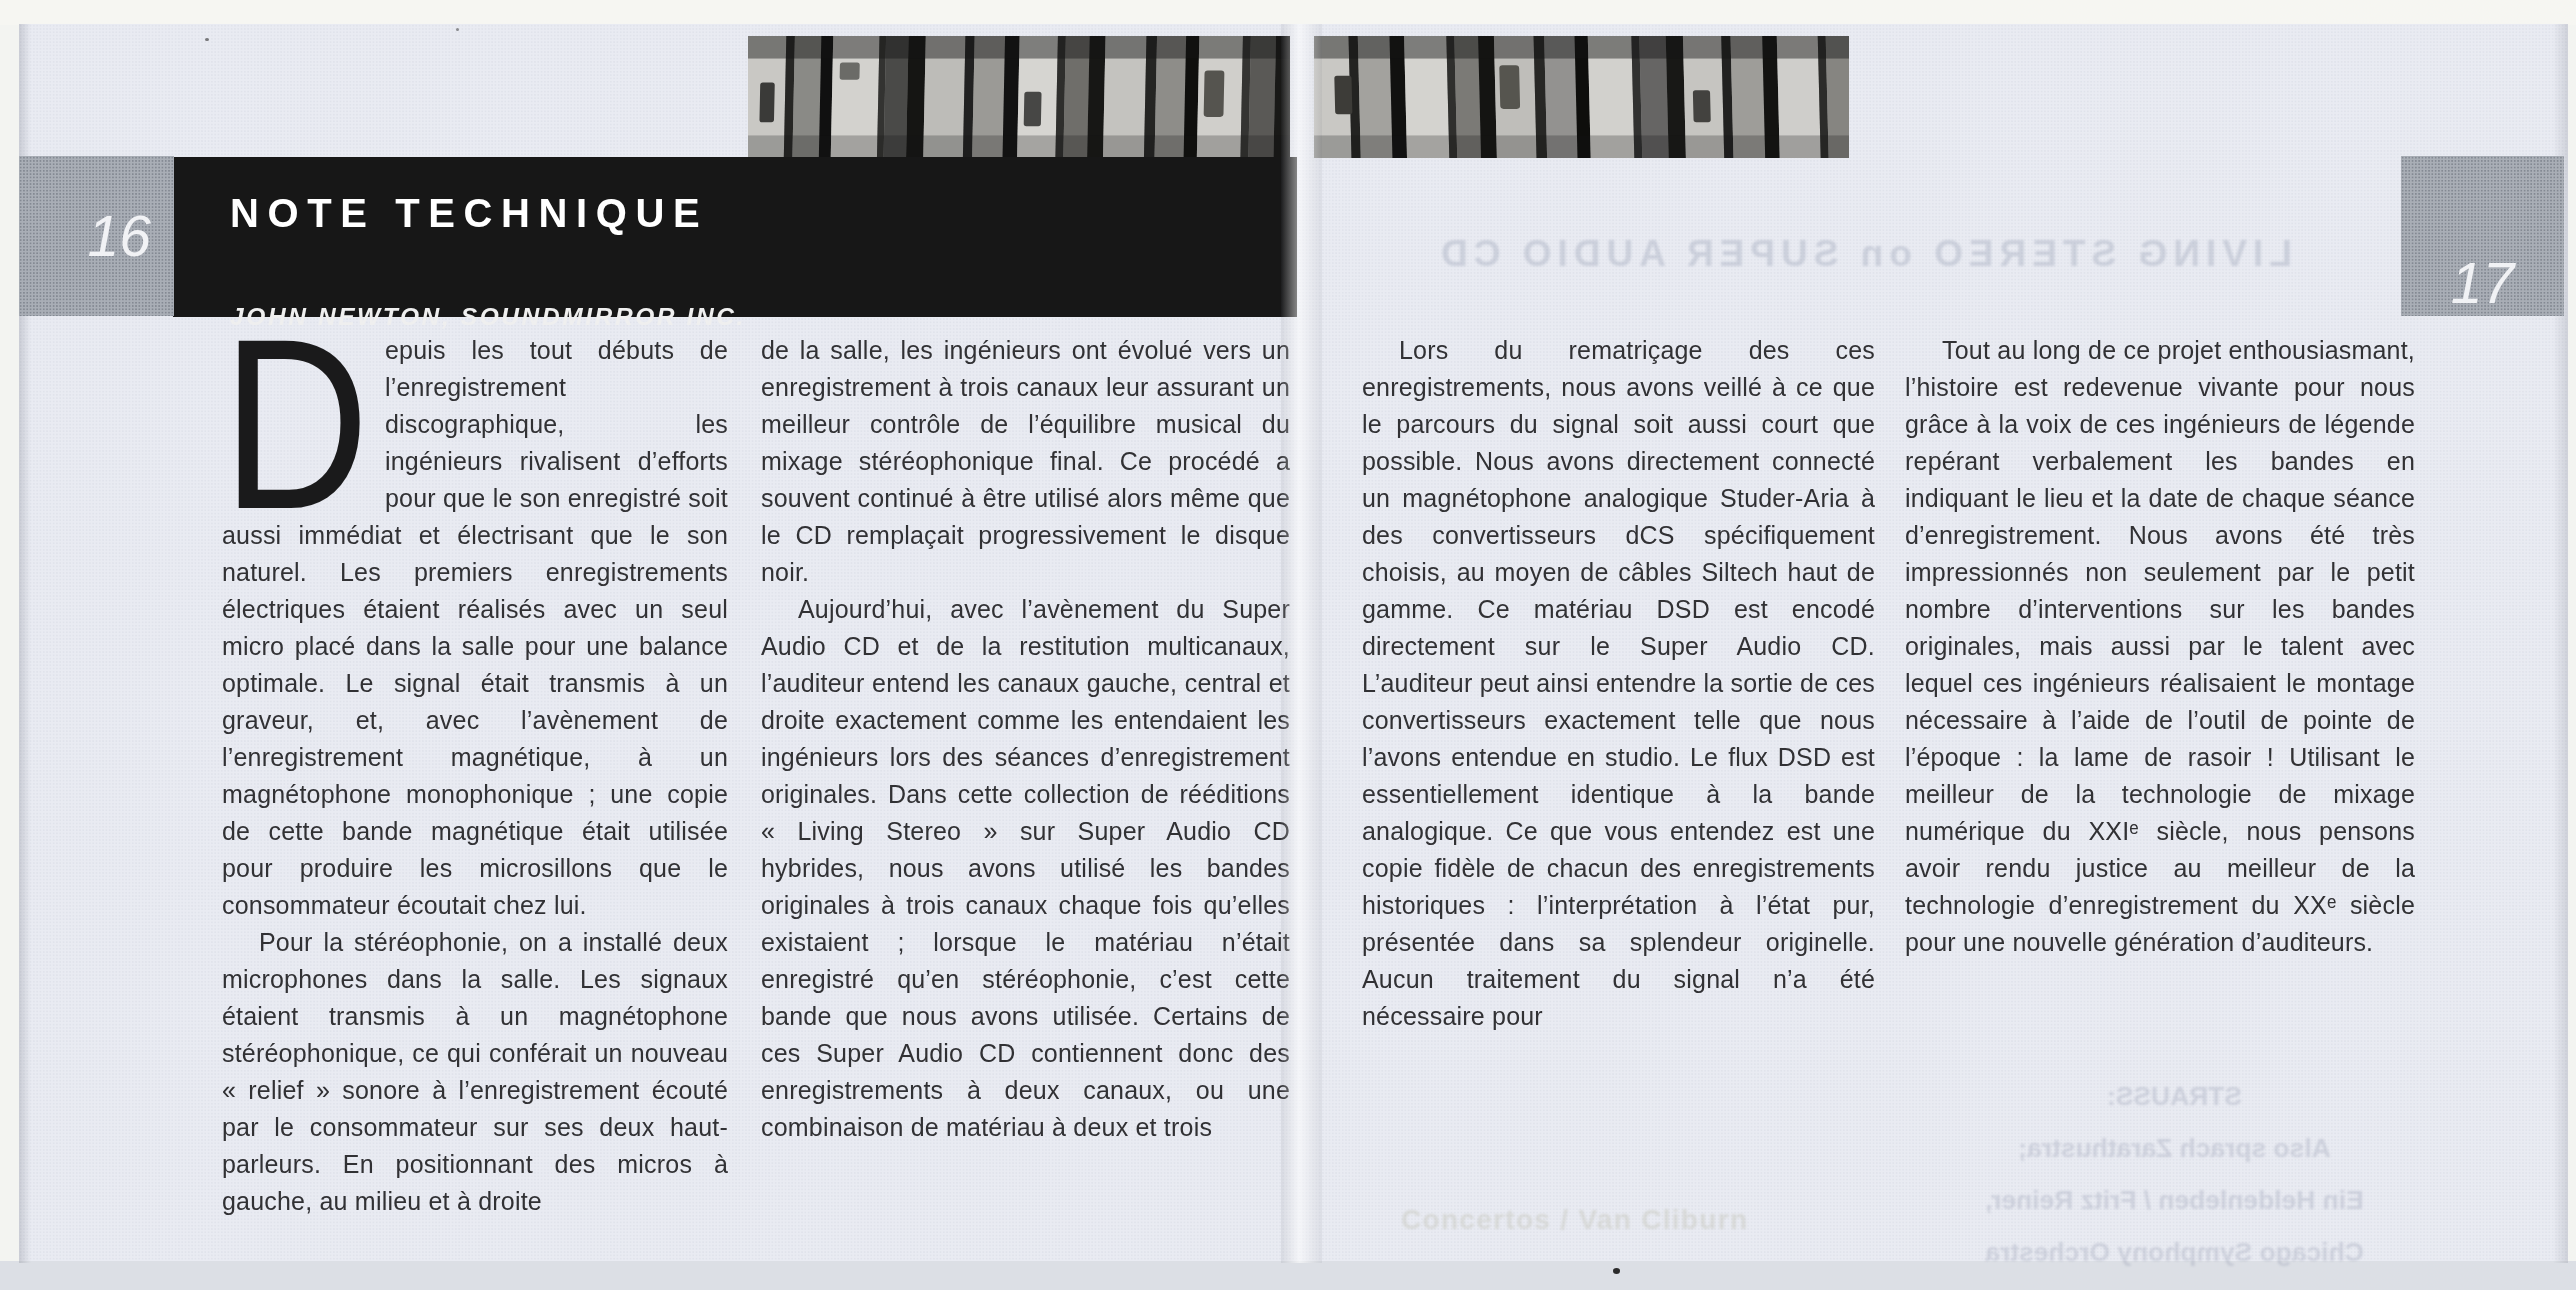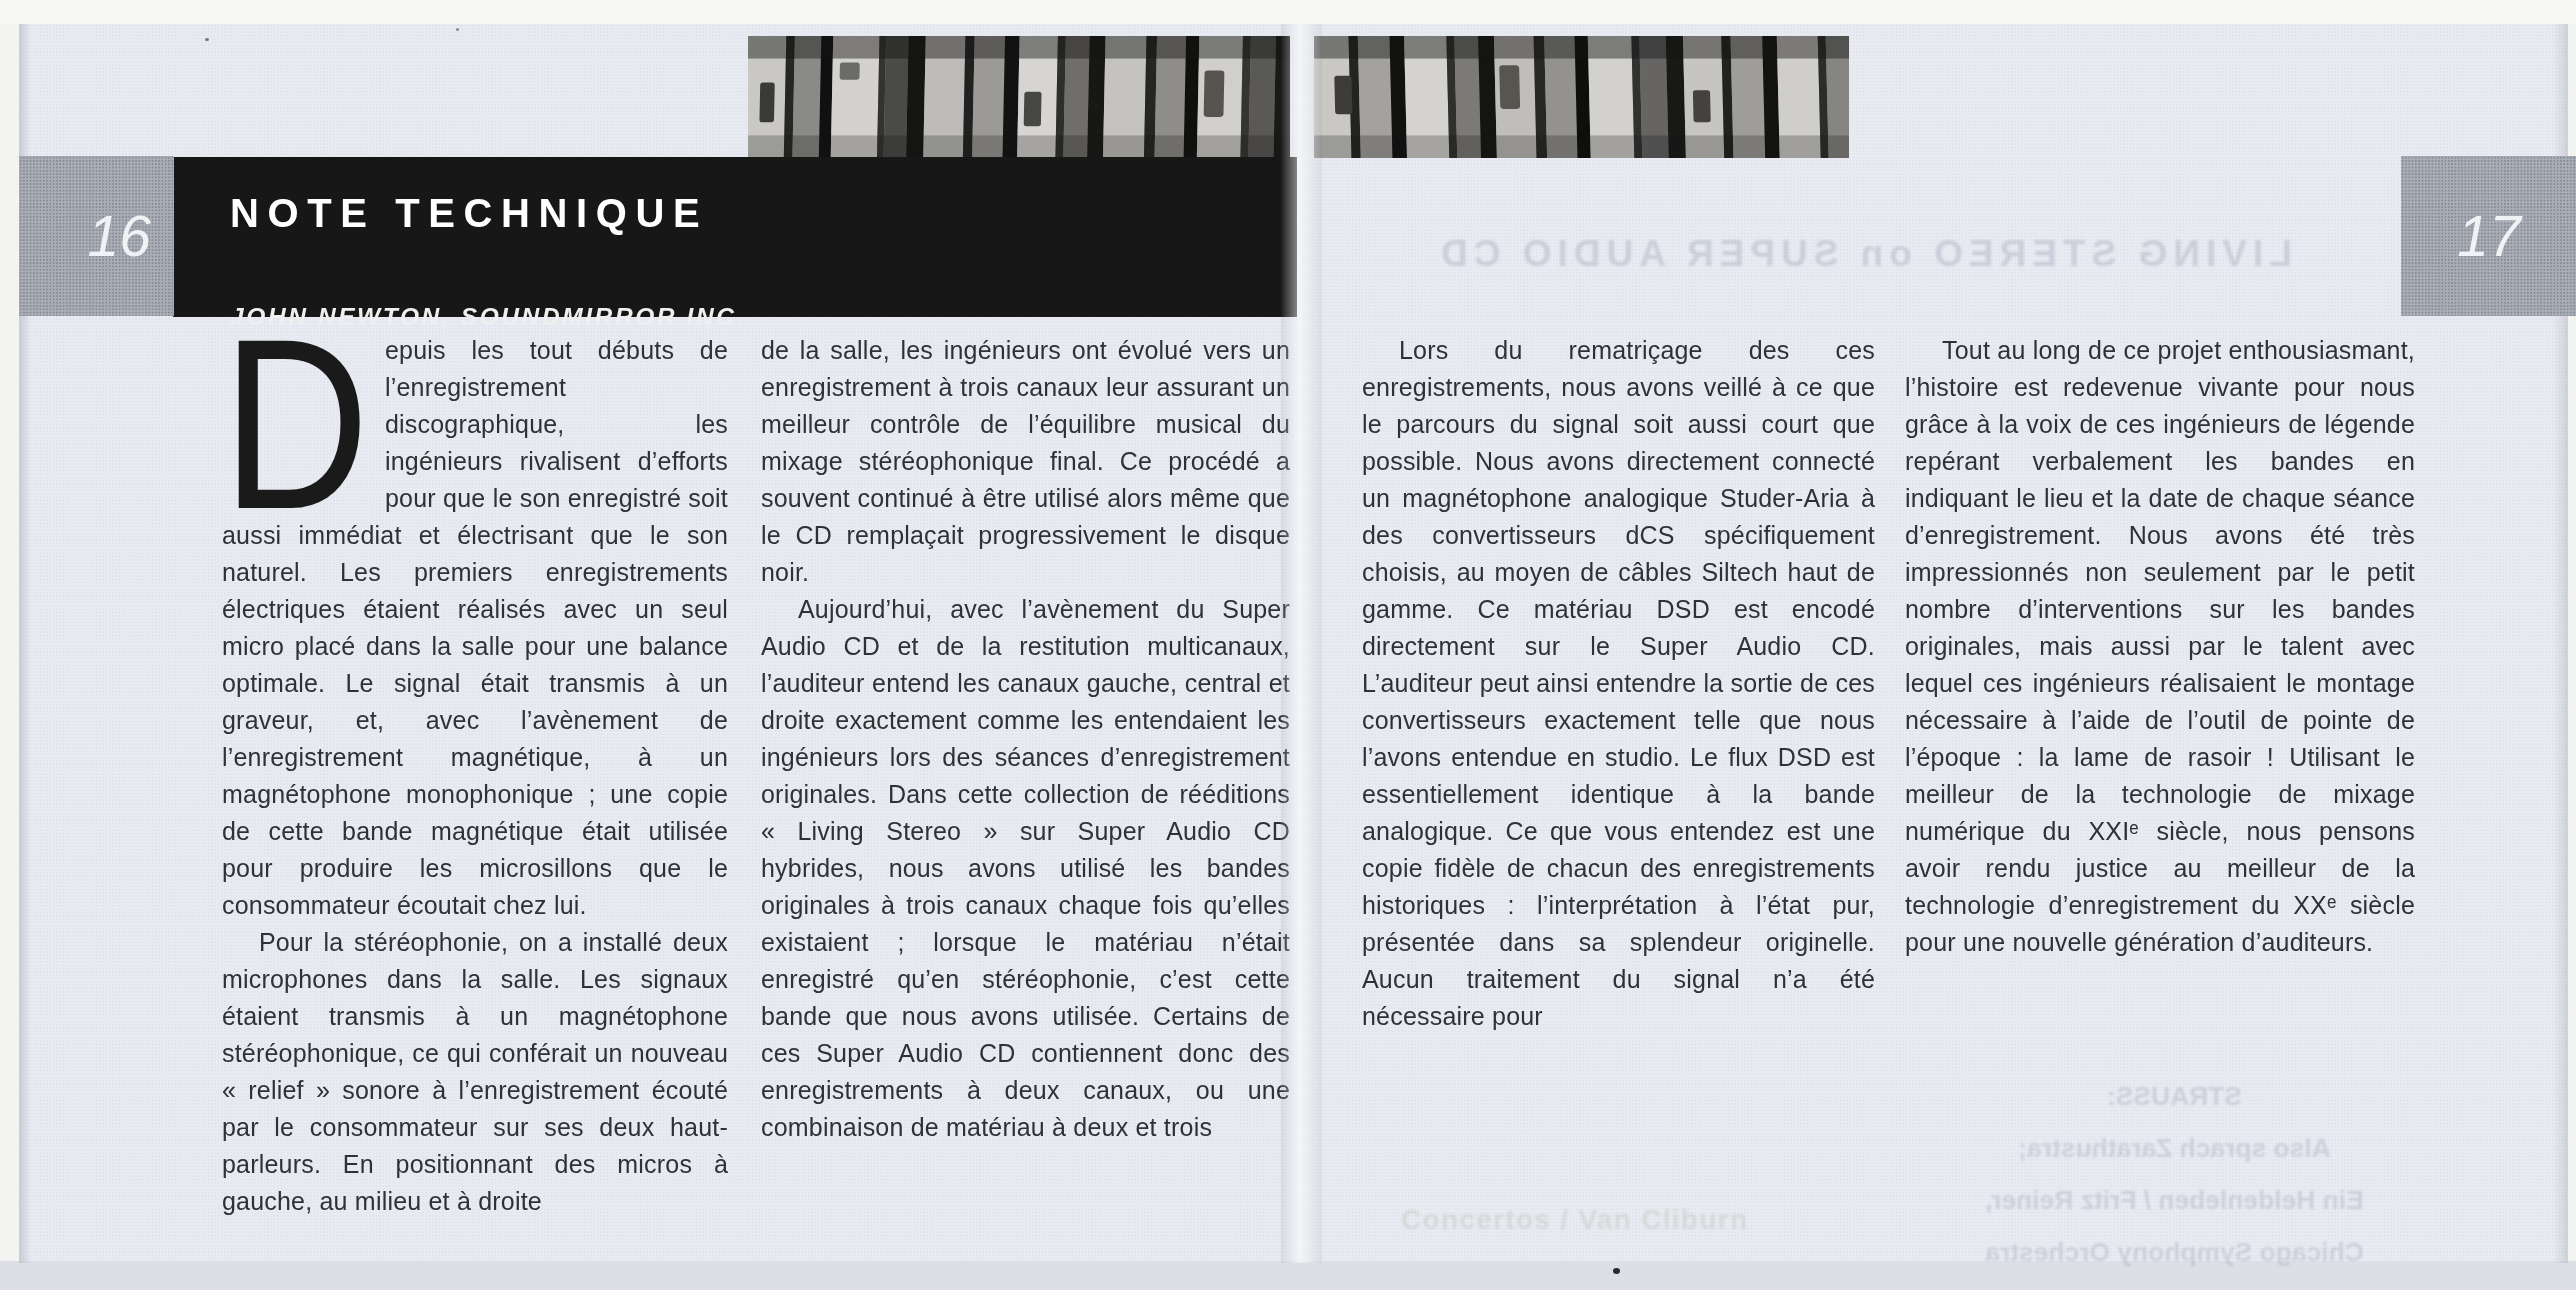--- a/index.html
+++ b/index.html
@@ -47,21 +47,21 @@
   }
   .pagenum-block{
     position:absolute;top:156px;height:160px;
     background-color:#a9aeb6;
     background-image:radial-gradient(rgba(55,62,75,0.33) 0.7px,transparent 0.9px);
     background-size:3.3px 3.3px;
     color:#f1f2f5;font-style:italic;font-size:57px;font-weight:400;
     display:flex;align-items:center;
   }
   .pagenum-left{left:18.5px;width:155px;justify-content:flex-end;padding-right:22.5px;box-sizing:border-box;}
-  .pagenum-right{left:2401px;width:176px;justify-content:center;}
+  .pagenum-right{left:2401px;width:163px;justify-content:center;align-items:flex-end;}
   
   .col{
     position:absolute;top:332px;
     font-size:25px;line-height:37px;text-align:justify;
     color:#313134;letter-spacing:0.2px;
   }
   .col p{margin:0;padding:0;}
   .col p.indent{text-indent:37px;}
   .col-1{left:222px;width:506px;}
   .col-2{left:761px;width:529px;}

